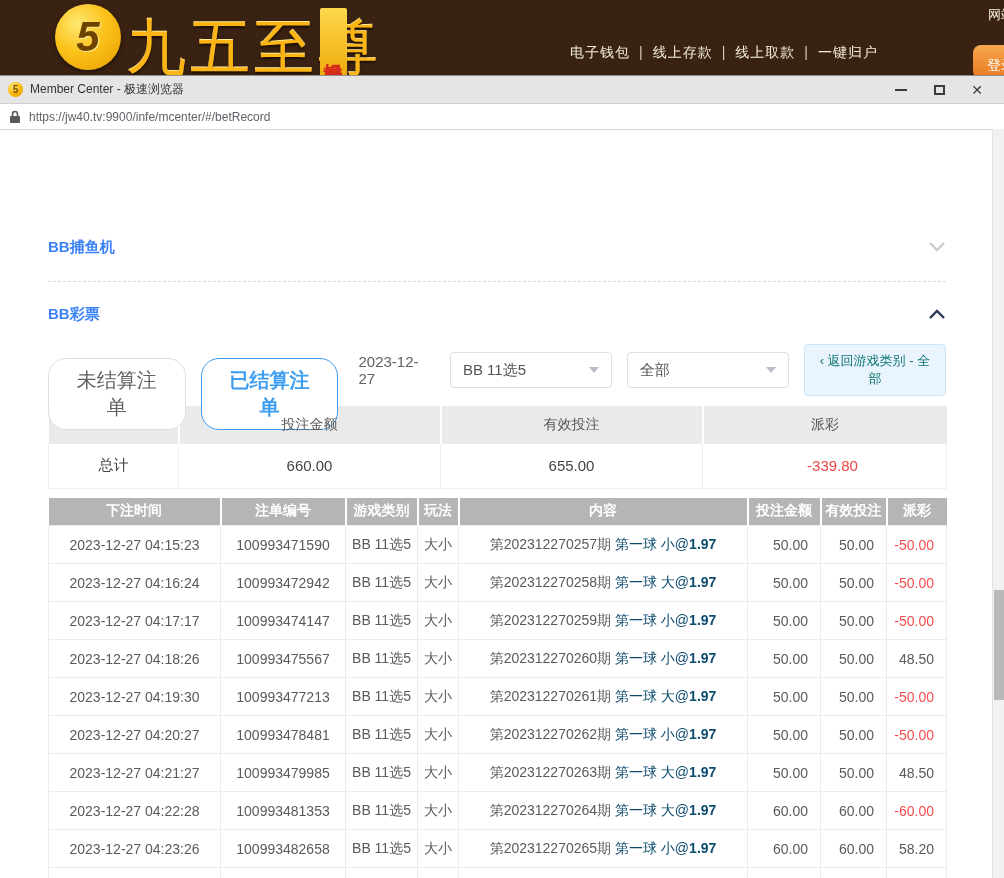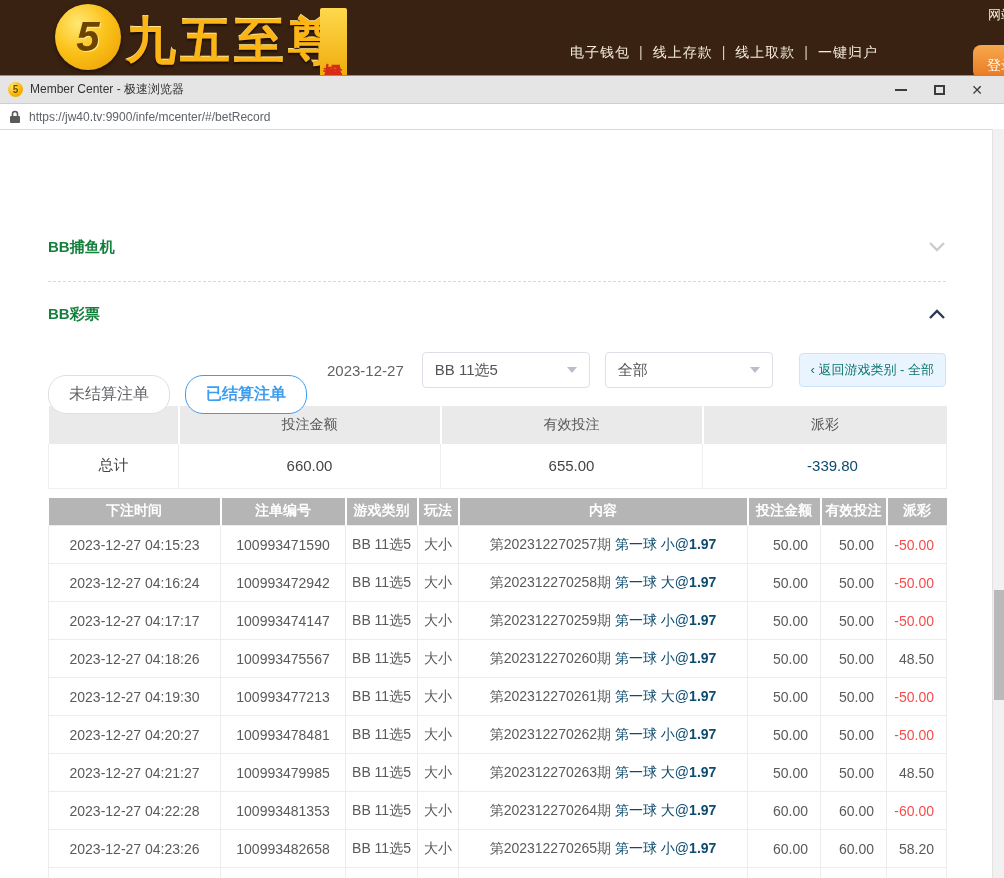--- a/index.html
+++ b/index.html
@@ -5,21 +5,21 @@
   * { margin:0; padding:0; box-sizing:border-box; }
   html,body { width:1004px; height:878px; overflow:hidden;
     font-family:"Liberation Sans","DejaVu Sans",sans-serif; background:#fff; }
 
   
   .banner { position:absolute; top:0; left:0; width:1004px; height:100px; background:#3a2212; z-index:1; overflow:hidden; }
   .logo-coin { position:absolute; left:55px; top:4px; width:66px; height:66px; border-radius:50%;
     background:radial-gradient(circle at 35% 30%, #ffe873 0%, #fbc21a 45%, #e89b00 100%);
     box-shadow:0 2px 4px rgba(0,0,0,.5); display:flex; align-items:center; justify-content:center; }
   .logo-coin span { font-size:42px; font-weight:bold; color:#6e4300; font-style:italic; text-shadow:1px 1px 0 #ffe98e; }
-  .logo-title { position:absolute; left:126px; top:8px; font-size:50px; font-weight:bold; color:#fdb515;
+  .logo-title { position:absolute; left:126px; top:8px; font-size:60px; font-weight:normal; color:#fdb515;
     letter-spacing:4px; text-shadow:0 2px 2px #1c0f05, 0 -1px 0 #ffe98e; }
   .logo-ribbon { position:absolute; left:320px; top:8px; width:27px; height:80px;
     background:linear-gradient(#ffd84d,#eda400); color:#d62c1a; font-size:19px; font-weight:bold;
     writing-mode:vertical-rl; text-orientation:upright; text-align:center; line-height:27px; border-radius:2px; }
   .banner-nav { position:absolute; left:570px; top:44px; font-size:14px; color:#f3ecd9; letter-spacing:1px; }
   .banner-nav .sep { margin:0 9px; color:#d8cdb4; }
   .banner-corner { position:absolute; left:988px; top:6px; font-size:13px; color:#f3ecd9; white-space:nowrap; }
   .login-btn { position:absolute; left:973px; top:45px; width:70px; height:34px; border-radius:8px;
     background:linear-gradient(#f6a94e,#e87722); color:#fff; font-size:14px; text-align:left;
     padding:8px 0 0 14px; border:none; }
@@ -42,44 +42,44 @@
 
   .urlbar { height:26px; background:#fff; border-bottom:1px solid #d8d8d8; display:flex; align-items:center; padding:0 9px; }
   .lock-icon { margin-right:8px; display:inline-flex; }
   .url-text { font-size:12px; color:#5f6368; }
 
   
   .content { position:absolute; top:129px; left:0; width:992px; height:749px; overflow:hidden;
     background:#fff; padding:30px 46px 0 48px; }
 
   .sec-head { display:flex; align-items:center; justify-content:space-between; height:24px; }
-  .sec-title { font-size:15px; font-weight:bold; color:#15803d; }
+  .sec-title { font-size:15px; font-weight:bold; color:#3b82f6; }
   .dashed { border:none; border-top:1px dashed #d9d9d9; margin:22px 0 20px 0; }
 
   .filter-row { display:flex; align-items:center; margin-top:26px; height:36px; }
-  .pill { border:1px solid #dcdfe6; background:#fff; color:#606266; font-size:16px;
+  .pill { border:1px solid #dcdfe6; background:#fff; color:#606266; font-size:20px;
     border-radius:18px; padding:8px 20px; margin-right:15px;margin-top:48px; }
   .pill.active { border-color:#3d9df0; color:#3d9df0; font-weight:bold; }
   .date-text { font-size:15px; color:#606266; margin:0 18px 0 5px; }
   .select-box { width:168px; height:36px; border:1px solid #dcdfe6; border-radius:4px; background:#fff;
     display:flex; align-items:center; justify-content:space-between; padding:0 12px; margin-right:15px;
     font-size:15px; color:#555; }
   .caret { width:0; height:0; border-left:5px solid transparent; border-right:5px solid transparent;
     border-top:6px solid #b9bec7; }
   .back-btn { margin-left:auto; background:#e9f4ff; border:1px solid #cce4fb; color:#0f766e;
     font-size:13px; border-radius:4px; padding:7px 11px; }
 
   table { border-collapse:collapse; table-layout:fixed; width:898px; }
   
   .sum-table { margin-top:18px; }
   .sum-table th { background:#eaeaea; height:38px; font-size:14px; font-weight:normal; color:#555; }
   .sum-table th + th { border-left:2px solid #fff; }
   .sum-table td { background:#fff; height:44px; font-size:15px; color:#444; text-align:center;
     border:1px solid #efefef; border-top:none; }
-  .sum-table td.neg { color:#0c4a6e;padding-left:16px; }
+  .sum-table td.neg { color:#ef4444;padding-left:16px; }
 
   
   .bet-table { margin-top:9px; }
   .bet-table th { background:#b5b5b5; height:28px; color:#fff; font-size:14px; font-weight:bold; }
   .bet-table th + th { border-left:2px solid #fff; }
   .bet-table td { height:38px; background:#fff; border:1px solid #ececec; font-size:14px; color:#5a5a5a;
     text-align:center; overflow:hidden; white-space:nowrap; }
   .bet-table td.num { text-align:right; padding-right:12px; }
   .bet-table td .red { color:#0c4a6e; }
   .bet-table td .red b { font-weight:bold; }

